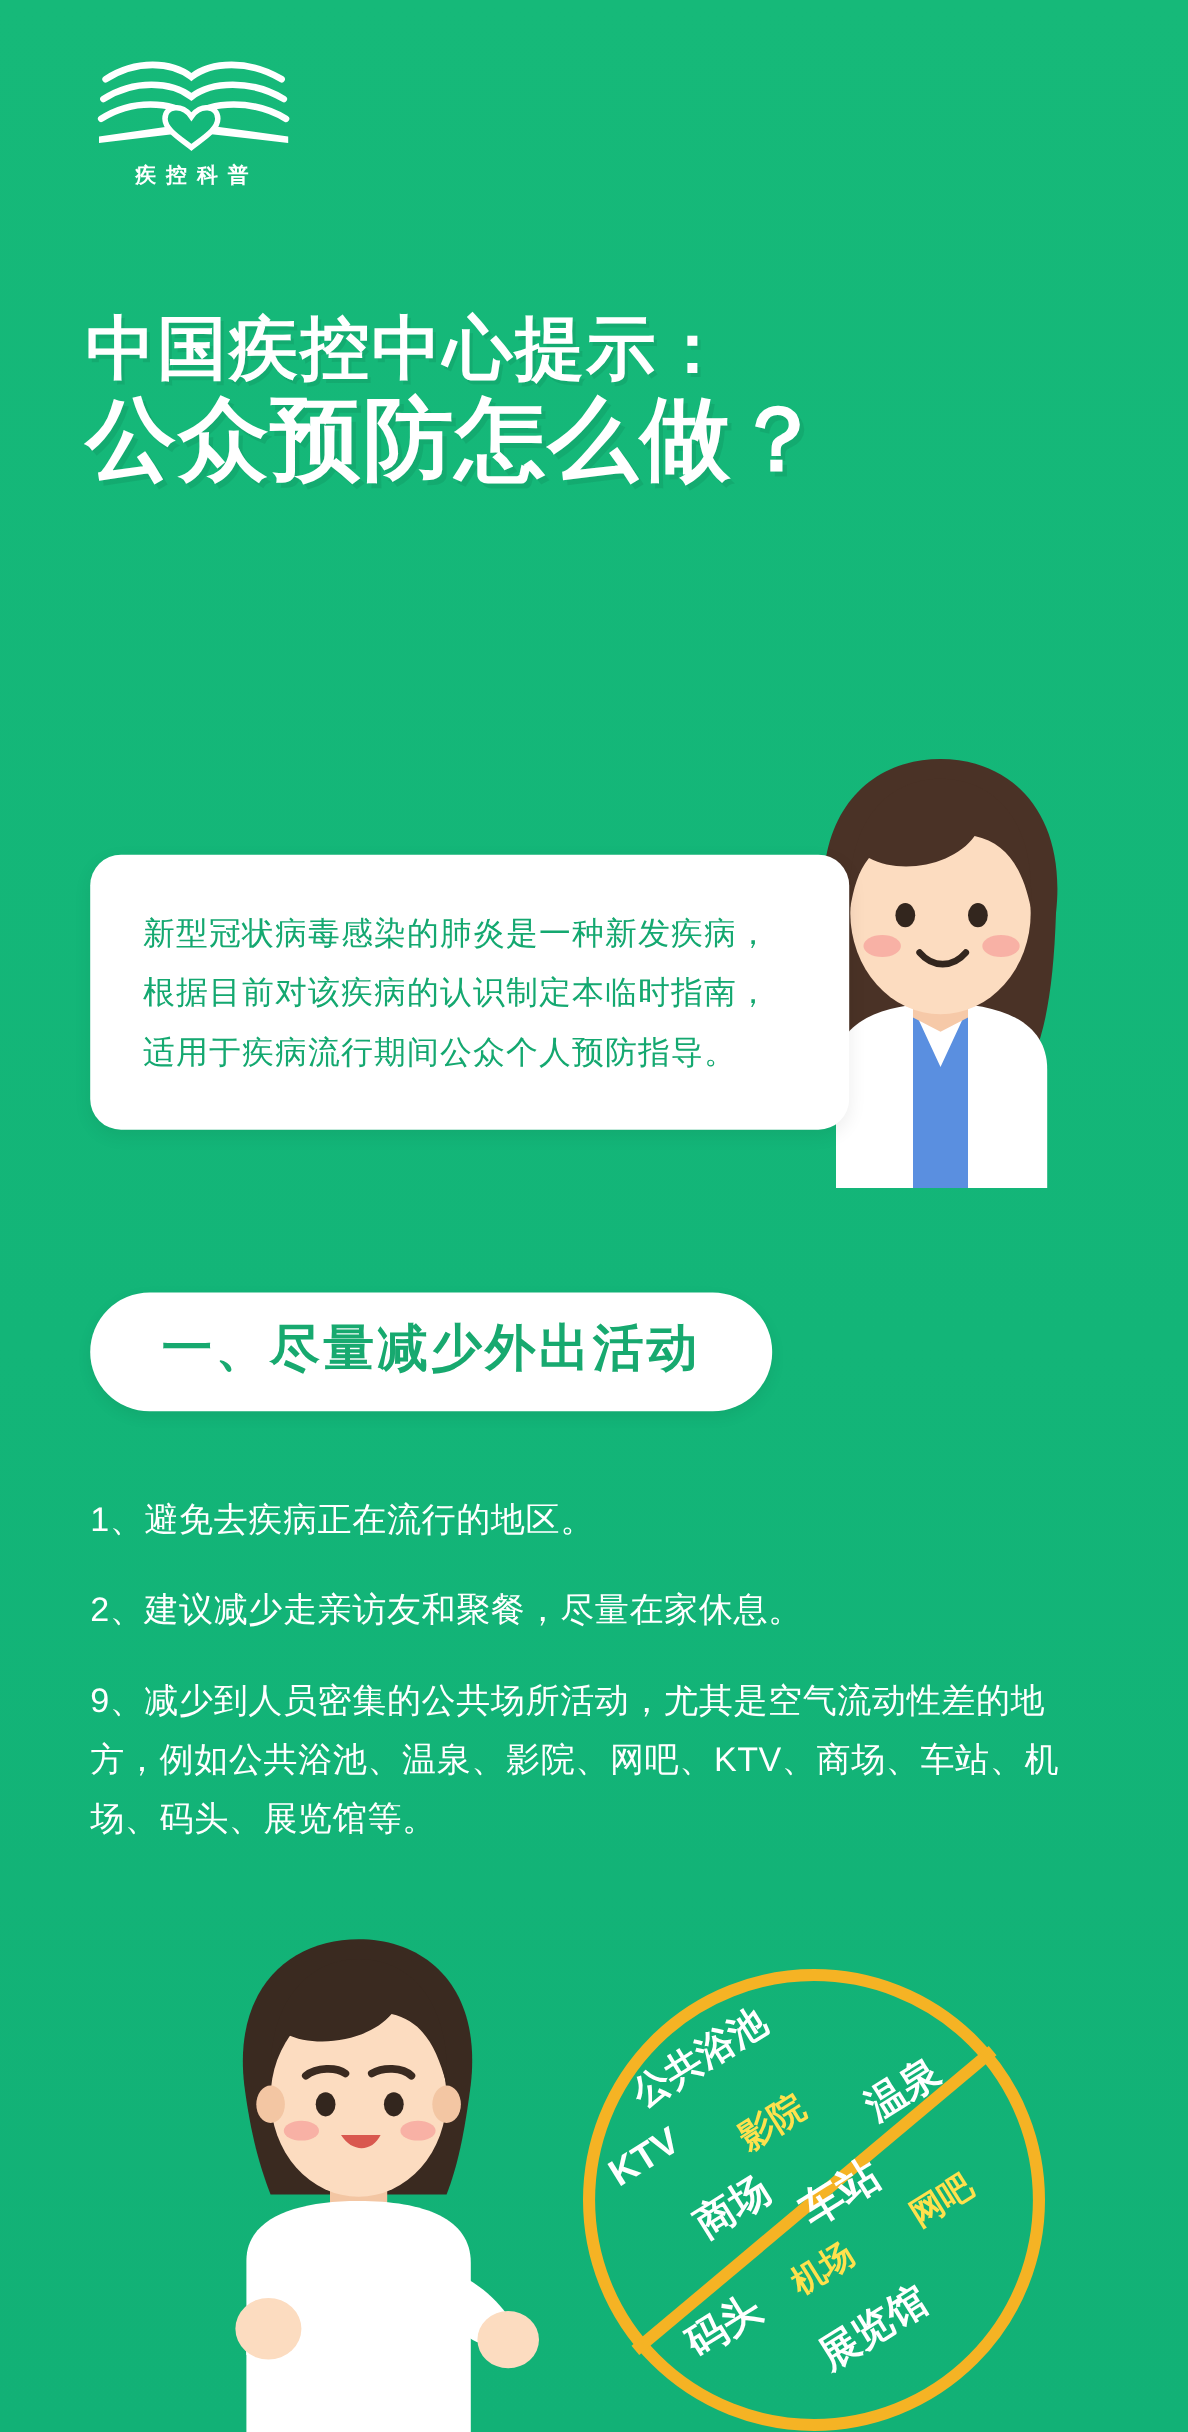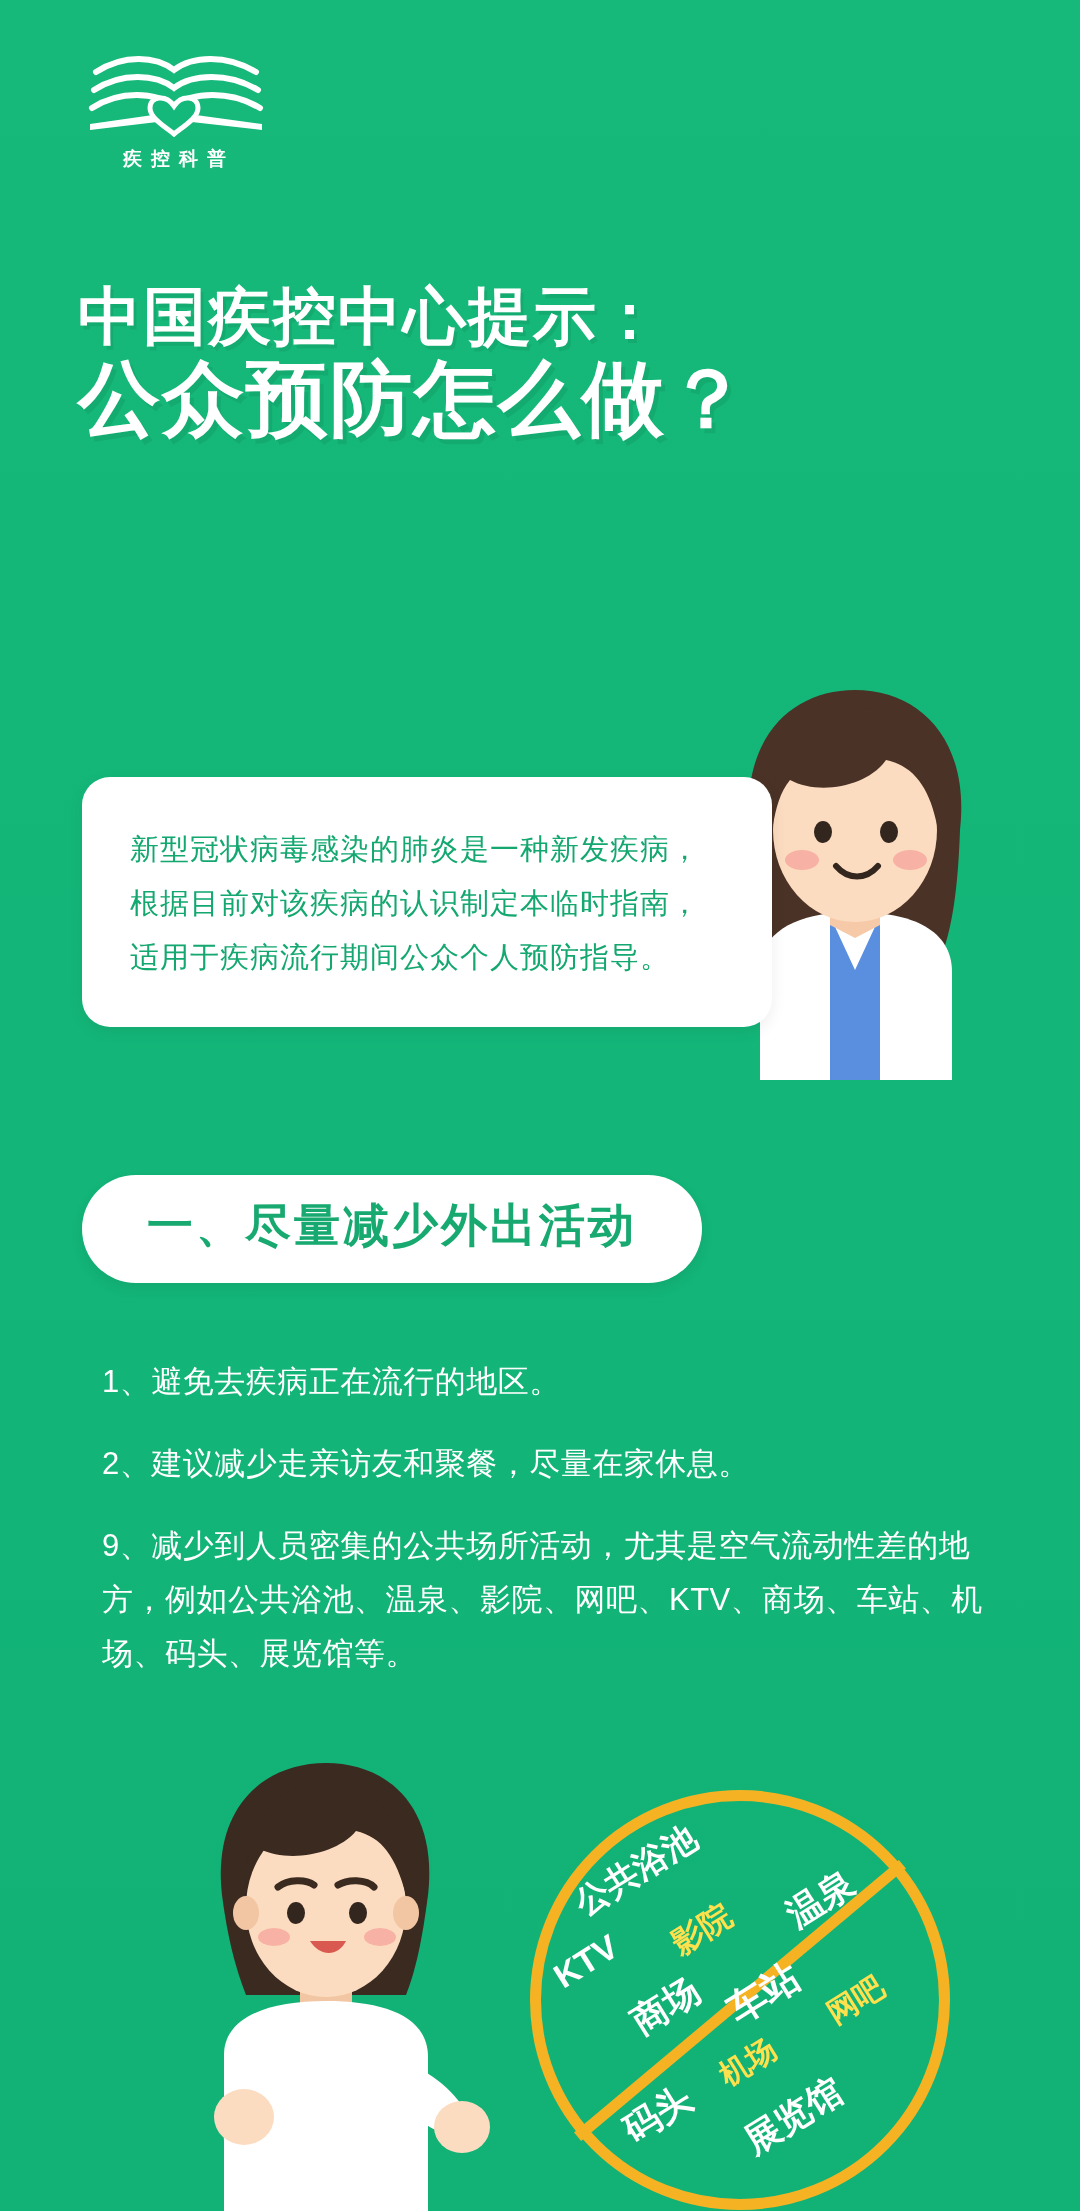--- a/index.html
+++ b/index.html
@@ -146,21 +146,20 @@
     left: 82px;
     top: 1355px;
     width: 930px;
   }
   .list-item {
     color: #ffffff;
     font-size: 31px;
     line-height: 54px;
     margin-bottom: 28px;
     letter-spacing: 0.5px;
-    margin-left: 20px;
   }
 
   
   .boy {
     position: absolute;
     left: 160px;
     top: 1745px;
     width: 330px;
     height: 470px;
   }

